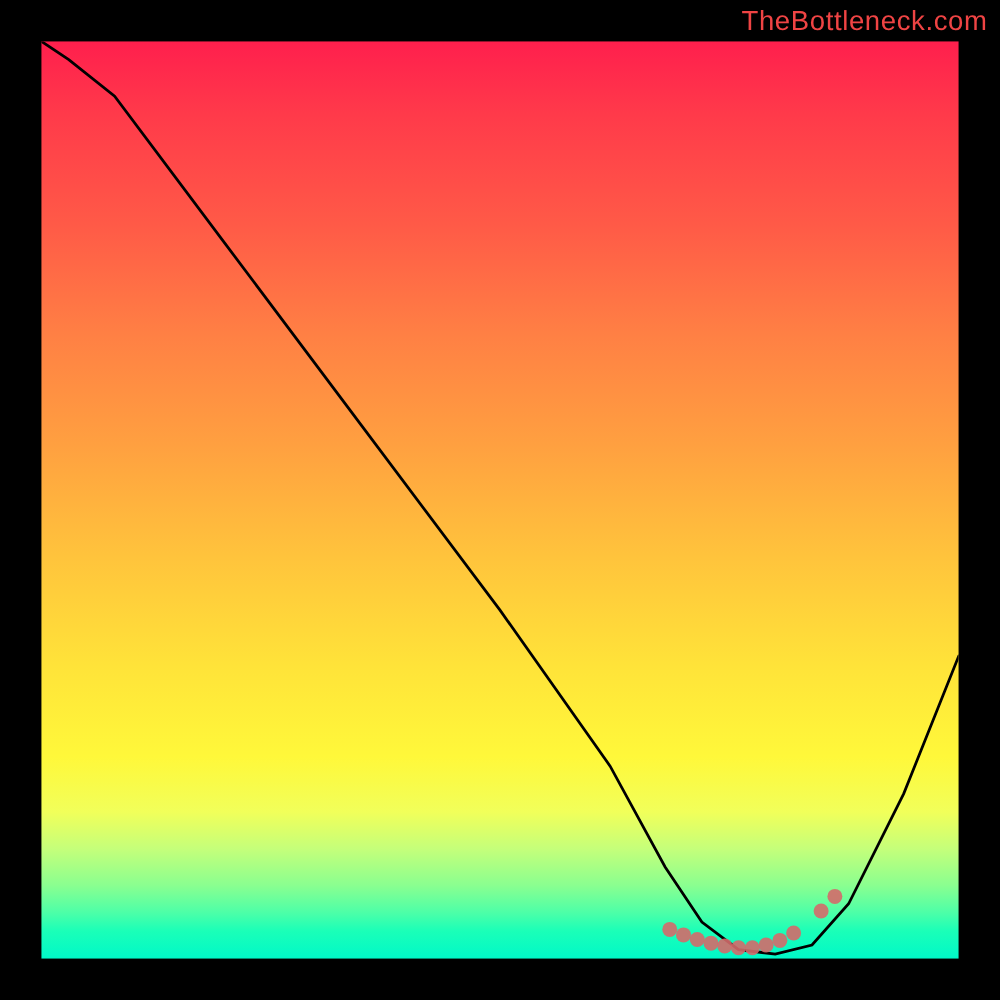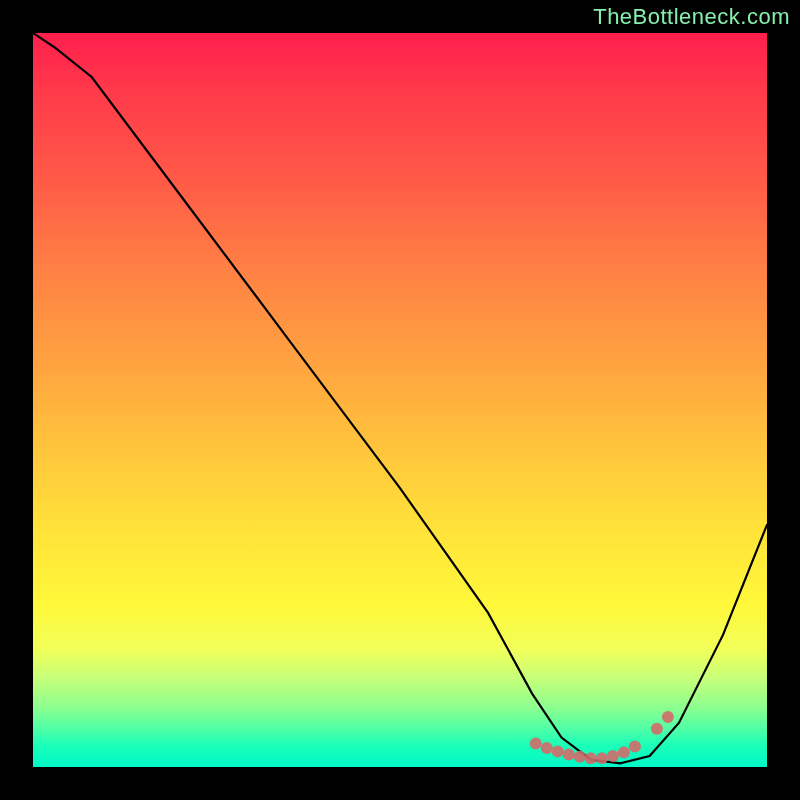--- a/index.html
+++ b/index.html
@@ -14,21 +14,21 @@
   .outer {
     position: relative;
     width: 800px;
     height: 800px;
     background: #000;
   }
   .watermark {
     position: absolute;
     top: 4px;
     right: 10px;
-    color: #86efac;
+    color: #ef4444;
     font-size: 22px;
     font-weight: 500;
     letter-spacing: 0.5px;
     z-index: 10;
   }
   .plot-area {
     position: absolute;
     left: 33px;
     top: 33px;
     width: 734px;

